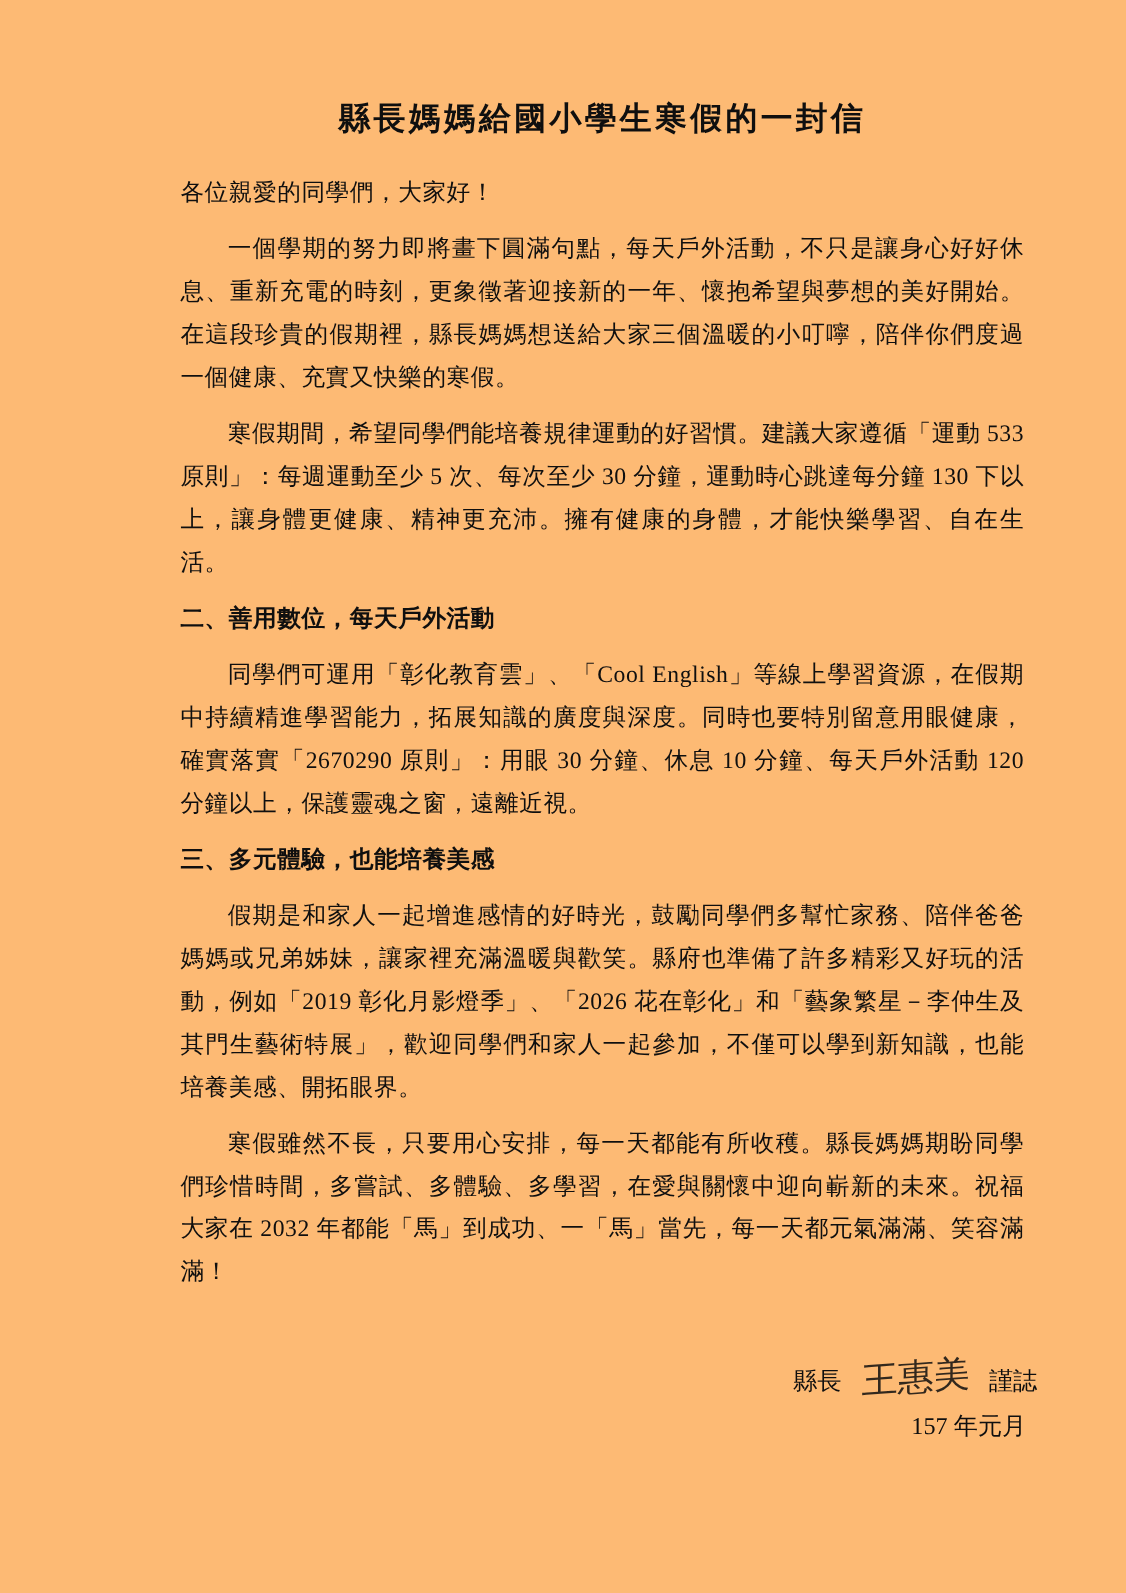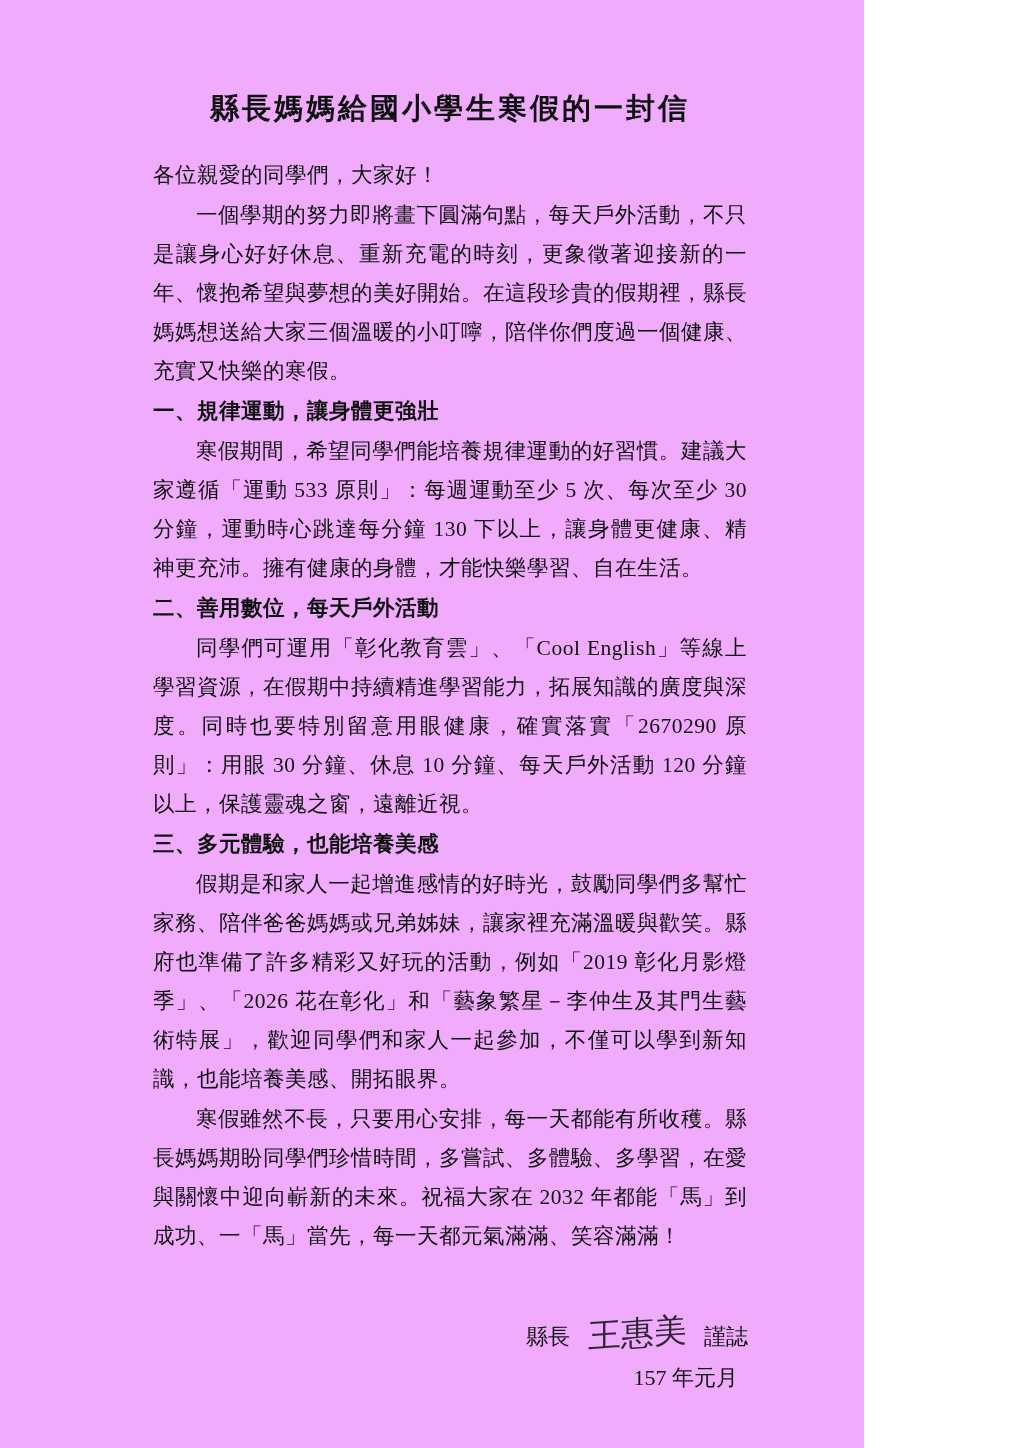--- a/index.html
+++ b/index.html
@@ -4,37 +4,37 @@
 <style>
   html, body {
     margin: 0;
     padding: 0;
     background: #ffffff;
     color: #0f0f0f;
     font-family: "Liberation Serif", serif;
   }
   .page {
     position: relative;
-    width: 864px;
+    width: 1024px;
     height: 1448px;
     box-sizing: border-box;
-    padding: 86px 116px 0 152px;
-    background: #f0abfc;
+    padding: 86px 81px 0 152px;
+    background: #fdba74;
     overflow: hidden;
   }
   .doc-title {
     margin: 0 0 26px 0;
     font-size: 29px;
     font-weight: bold;
     text-align: center;
     letter-spacing: 3px;
     line-height: 44px;
   }
   .para, .sec-heading {
-    margin: 1px;
+    margin: 12px;
     font-size: 21.5px;
     line-height: 39px;
     text-align: justify;
     text-justify: inter-ideograph;
     letter-spacing: 0.5px;
   }
   .sec-heading {
     font-weight: bold;
   }
   .indent {
@@ -67,21 +67,20 @@
 <body>
 
 <div class="page">
 
   <h1 class="doc-title">縣長媽媽給國小學生寒假的一封信</h1>
 
   <p class="para">各位親愛的同學們，大家好！</p>
 
   <p class="para indent">一個學期的努力即將畫下圓滿句點，每天戶外活動，不只是讓身心好好休息、重新充電的時刻，更象徵著迎接新的一年、懷抱希望與夢想的美好開始。在這段珍貴的假期裡，縣長媽媽想送給大家三個溫暖的小叮嚀，陪伴你們度過一個健康、充實又快樂的寒假。</p>
 
-  <h2 class="sec-heading">一、規律運動，讓身體更強壯</h2>
 
   <p class="para indent">寒假期間，希望同學們能培養規律運動的好習慣。建議大家遵循「運動 533 原則」：每週運動至少 5 次、每次至少 30 分鐘，運動時心跳達每分鐘 130 下以上，讓身體更健康、精神更充沛。擁有健康的身體，才能快樂學習、自在生活。</p>
 
   <h2 class="sec-heading">二、善用數位，每天戶外活動</h2>
 
   <p class="para indent">同學們可運用「彰化教育雲」、「Cool English」等線上學習資源，在假期中持續精進學習能力，拓展知識的廣度與深度。同時也要特別留意用眼健康，確實落實「2670290 原則」：用眼 30 分鐘、休息 10 分鐘、每天戶外活動 120 分鐘以上，保護靈魂之窗，遠離近視。</p>
 
   <h2 class="sec-heading">三、多元體驗，也能培養美感</h2>
 
   <p class="para indent">假期是和家人一起增進感情的好時光，鼓勵同學們多幫忙家務、陪伴爸爸媽媽或兄弟姊妹，讓家裡充滿溫暖與歡笑。縣府也準備了許多精彩又好玩的活動，例如「2019 彰化月影燈季」、「2026 花在彰化」和「藝象繁星－李仲生及其門生藝術特展」，歡迎同學們和家人一起參加，不僅可以學到新知識，也能培養美感、開拓眼界。</p>

